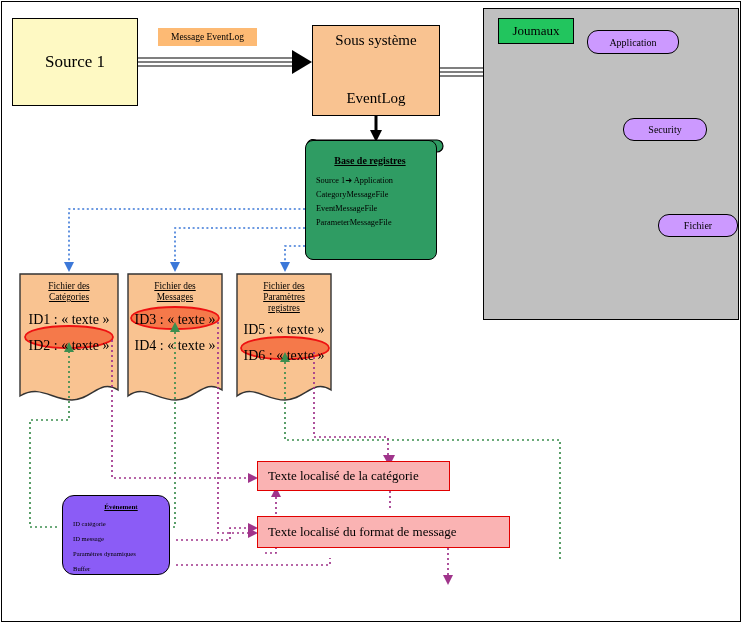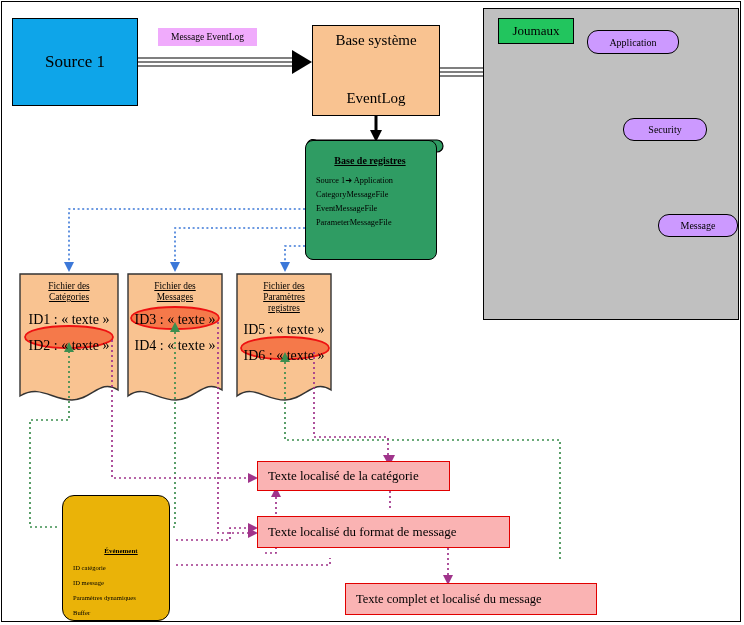--- a/index.html
+++ b/index.html
@@ -2,24 +2,24 @@
 <html><head>
 <meta charset="utf-8">
 <style>
   html,body{margin:0;padding:0;background:#ffffff;}
   body{font-family:"Liberation Serif", serif;}
   #canvas{position:relative;width:744px;height:625px;background:#ffffff;overflow:hidden;}
   #frame{position:absolute;left:1px;top:1px;width:740px;height:621px;border:1.5px solid #000;box-sizing:border-box;}
   .node{position:absolute;box-sizing:border-box;display:flex;align-items:center;justify-content:center;text-align:center;}
 
   
-  .src{left:12px;top:18px;width:126px;height:88px;background:#0ea5e9;border:1.5px solid #000;font-size:17px;}
-
-  
-  .msglabel{left:158px;top:28px;width:99px;height:18px;background:#f0abfc;font-size:9.5px;}
+  .src{left:12px;top:18px;width:126px;height:88px;background:#fef9c3;border:1.5px solid #000;font-size:17px;}
+
+  
+  .msglabel{left:158px;top:28px;width:99px;height:18px;background:#fdba74;font-size:9.5px;}
 
   
   .subsys{left:312px;top:25px;width:128px;height:91px;background:#f9c391;border:1.5px solid #000;
           flex-direction:column;justify-content:space-between;padding:6px 0 8px 0;font-size:15px;}
 
   
   .registry{left:305px;top:140px;width:132px;height:120px;background:#2f9c63;border:1.5px solid #000;
             border-radius:8px;flex-direction:column;align-items:flex-start;justify-content:flex-start;
             padding:14px 12px 0 10px;color:#000;font-size:8px;}
   .registry .rtitle{font-weight:bold;font-size:10px;text-decoration:underline;align-self:center;margin-bottom:6px;}
@@ -29,22 +29,22 @@
   .journals{left:483px;top:8px;width:256px;height:312px;background:#c0c0c0;border:1.5px solid #000;display:block;}
   .jlabel{left:498px;top:18px;width:76px;height:26px;background:#22c55e;border:1.5px solid #000;font-size:13px;}
   .callout{position:absolute;background:#cc99ff;border:1.2px solid #000;border-radius:11px;
            display:flex;align-items:center;justify-content:center;font-size:10px;}
   .filetxt{position:absolute;display:flex;flex-direction:column;align-items:center;
            font-size:8.5px;pointer-events:none;}
   .filetitle{font-weight:normal;text-decoration:underline;font-size:9.4px;line-height:11px;text-align:center;}
   .fileid{font-size:14px;margin-top:4px;position:relative;z-index:3;}
 
   
-  .eventbox{left:62px;top:495px;width:108px;height:126px;background:#eab308;border:1.5px solid #000;
-            border-radius:12px;flex-direction:column;align-items:flex-start;justify-content:flex-end;
+  .eventbox{left:62px;top:495px;width:108px;height:80px;background:#8b5cf6;border:1.5px solid #000;
+            border-radius:12px;flex-direction:column;align-items:flex-start;justify-content:center;
             padding:8px 0 0 10px;font-size:6.5px;}
   .eventbox .etitle{font-weight:bold;text-decoration:underline;font-size:7px;align-self:center;margin-bottom:5px;}
   .eventbox .eline{margin:4px 0;font-size:6.6px;white-space:nowrap;}
 
   
   .pink{background:#fab3b3;border:1.5px solid #e10000;font-size:13px;justify-content:flex-start;padding-left:10px;}
   .p1{left:257px;top:461px;width:193px;height:30px;}
   .p2{left:257px;top:516px;width:253px;height:32px;}
   .p3{left:345px;top:583px;width:252px;height:32px;font-size:12.5px;}
 
@@ -175,38 +175,38 @@
       <line x1="590" y1="45" x2="568" y2="72"></line>
       <line x1="648" y1="137" x2="624" y2="162"></line>
       <line x1="686" y1="235" x2="658" y2="260"></line>
     </g>
   </svg>
 
   <div class="node src">Source 1</div>
   <div class="node msglabel">Message EventLog</div>
 
   <div class="node subsys">
-    <span>Base système</span>
+    <span>Sous système</span>
     <span>EventLog</span>
   </div>
 
   <div class="node registry">
     <div class="rtitle">Base de registres</div>
     <div class="rline">Source 1➜ Application</div>
     <div class="rline">CategoryMessageFile</div>
     <div class="rline">EventMessageFile</div>
     <div class="rline">ParameterMessageFile</div>
   </div>
 
   <div class="node journals"></div>
   <div class="node jlabel">Joumaux</div>
 
   <div class="callout" style="left:587px;top:30px;width:90px;height:22px;">Application</div>
   <div class="callout" style="left:623px;top:118px;width:82px;height:21px;">Security</div>
-  <div class="callout" style="left:658px;top:214px;width:78px;height:21px;">Message</div>
+  <div class="callout" style="left:658px;top:214px;width:78px;height:21px;">Fichier</div>
 
   <div class="filetxt" style="left:20px;top:281px;width:98px;">
     <div class="filetitle">Fichier des</div>
     <div class="filetitle">Catégories</div>
     <div class="fileid" style="margin-top:9px;">ID1 : « texte »</div>
     <div class="fileid" style="margin-top:10px;">ID2 : « texte »</div>
   </div>
 
   <div class="filetxt" style="left:128px;top:281px;width:94px;">
     <div class="filetitle">Fichier des</div>
@@ -226,15 +226,14 @@
   <div class="node eventbox">
     <div class="etitle">Événement</div>
     <div class="eline">ID catégorie</div>
     <div class="eline">ID message</div>
     <div class="eline">Paramètres dynamiques</div>
     <div class="eline">Buffer</div>
   </div>
 
   <div class="node pink p2">Texte localisé du format de message</div>
   <div class="node pink p1">Texte localisé de la catégorie</div>
-  <div class="node pink p3">Texte complet et localisé du message</div>
 
 </div>
 
 </body></html>

